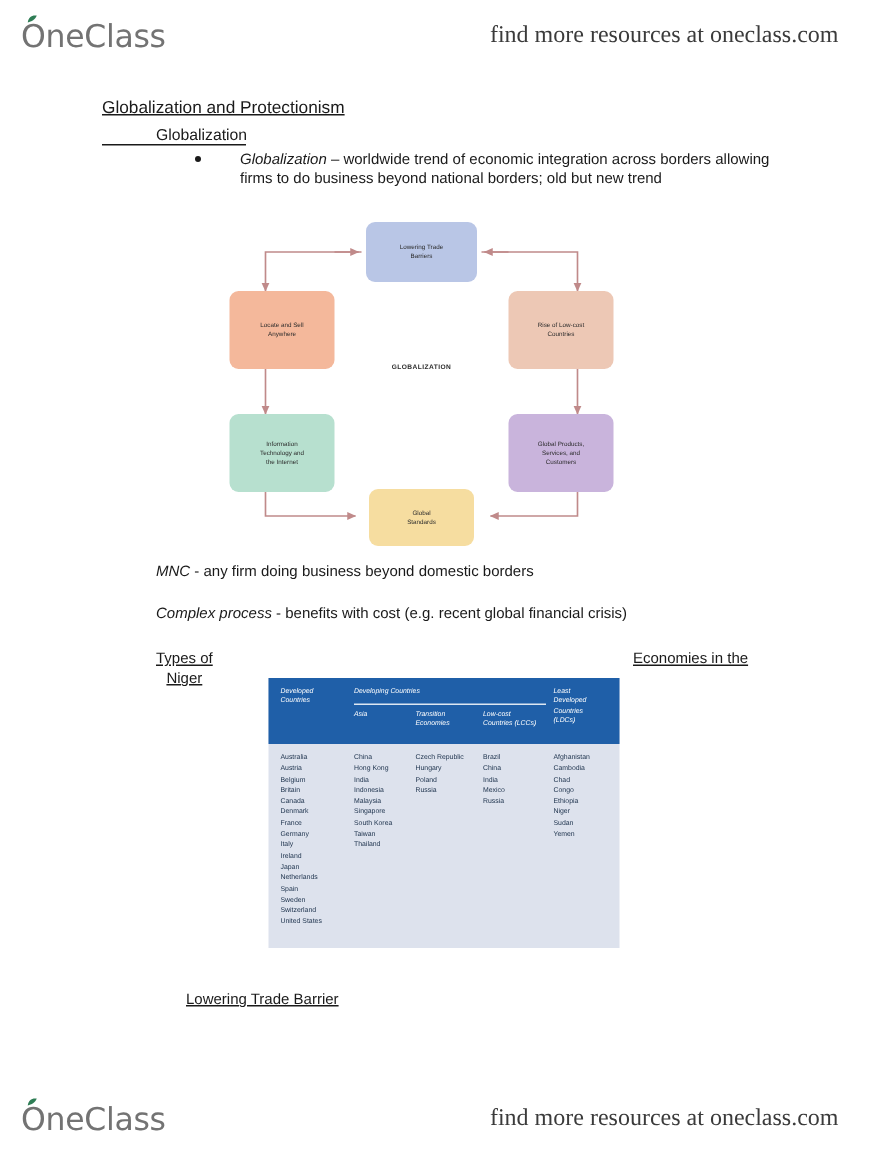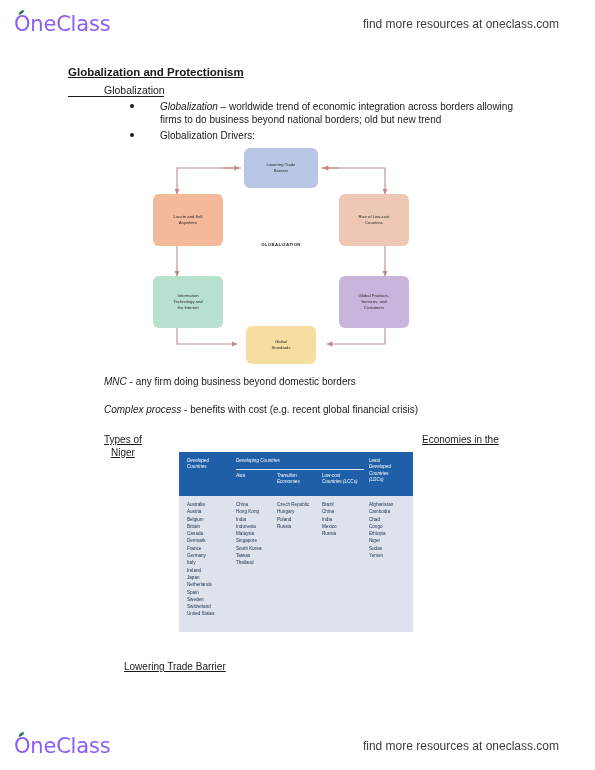--- a/index.html
+++ b/index.html
@@ -32,49 +32,49 @@
     position: absolute;
     left: 14px;
     display: flex;
     align-items: flex-end;
     line-height: 1;
   }
   .logo-text {
     font-family: "DejaVu Sans", sans-serif;
     font-size: 21px;
     font-weight: 400;
-    color: #8b5cf6;
+    color: #737373;
     letter-spacing: -0.2px;
     position: relative;
   }
   .logo-leaf {
     position: absolute;
     left: 4px;
     top: -4px;
     width: 7px;
     height: 6px;
   }
   .brand-tagline {
     position: absolute;
     right: 36px;
-    font-family: Liberation Sans, sans-serif;
-    font-size: 12px;
+    font-family: Liberation Serif, serif;
+    font-size: 16px;
     color: #3b3b3b;
     white-space: nowrap;
   }
 
   
   .content { position: absolute; left: 0; top: 0; width: 595px; height: 770px; }
 
   .doc-title {
     position: absolute;
     left: 68px;
     top: 66px;
     font-size: 11.5px;
-    font-weight: bold;
+    font-weight: normal;
     text-decoration: underline;
     white-space: nowrap;
     text-align: center;
   }
   .subhead {
     position: absolute;
     left: 104px;
     top: 84px;
     font-size: 10.5px;
     white-space: nowrap;
@@ -211,24 +211,20 @@
   <div class="subhead">Globalization</div>
   <div class="subhead-rule"></div>
 
   <div class="bullet-row" style="left:130px; top:100px; width:400px;">
     <span class="bullet-dot"></span>
     <span class="bullet-body">
       <span class="ital">Globalization</span><span> – worldwide trend of economic integration across borders allowing firms to do business beyond national borders; old but new trend</span>
     </span>
   </div>
 
-  <div class="bullet-row" style="left:130px; top:129px; width:400px;">
-    <span class="bullet-dot"></span>
-    <span class="bullet-body">Globalization Drivers:</span>
-  </div>
 
   <div class="diagram">
 
     <svg width="236" height="218" viewBox="0 0 236 218">
       <defs>
         <marker id="ah" markerWidth="6" markerHeight="6" refX="5" refY="3" orient="auto">
           <path d="M0,0.6 L5.4,3 L0,5.4 Z" fill="#c08a8a"></path>
         </marker>
       </defs>
       <g stroke="#c08a8a" stroke-width="1.1" fill="none" marker-end="url(#ah)">

